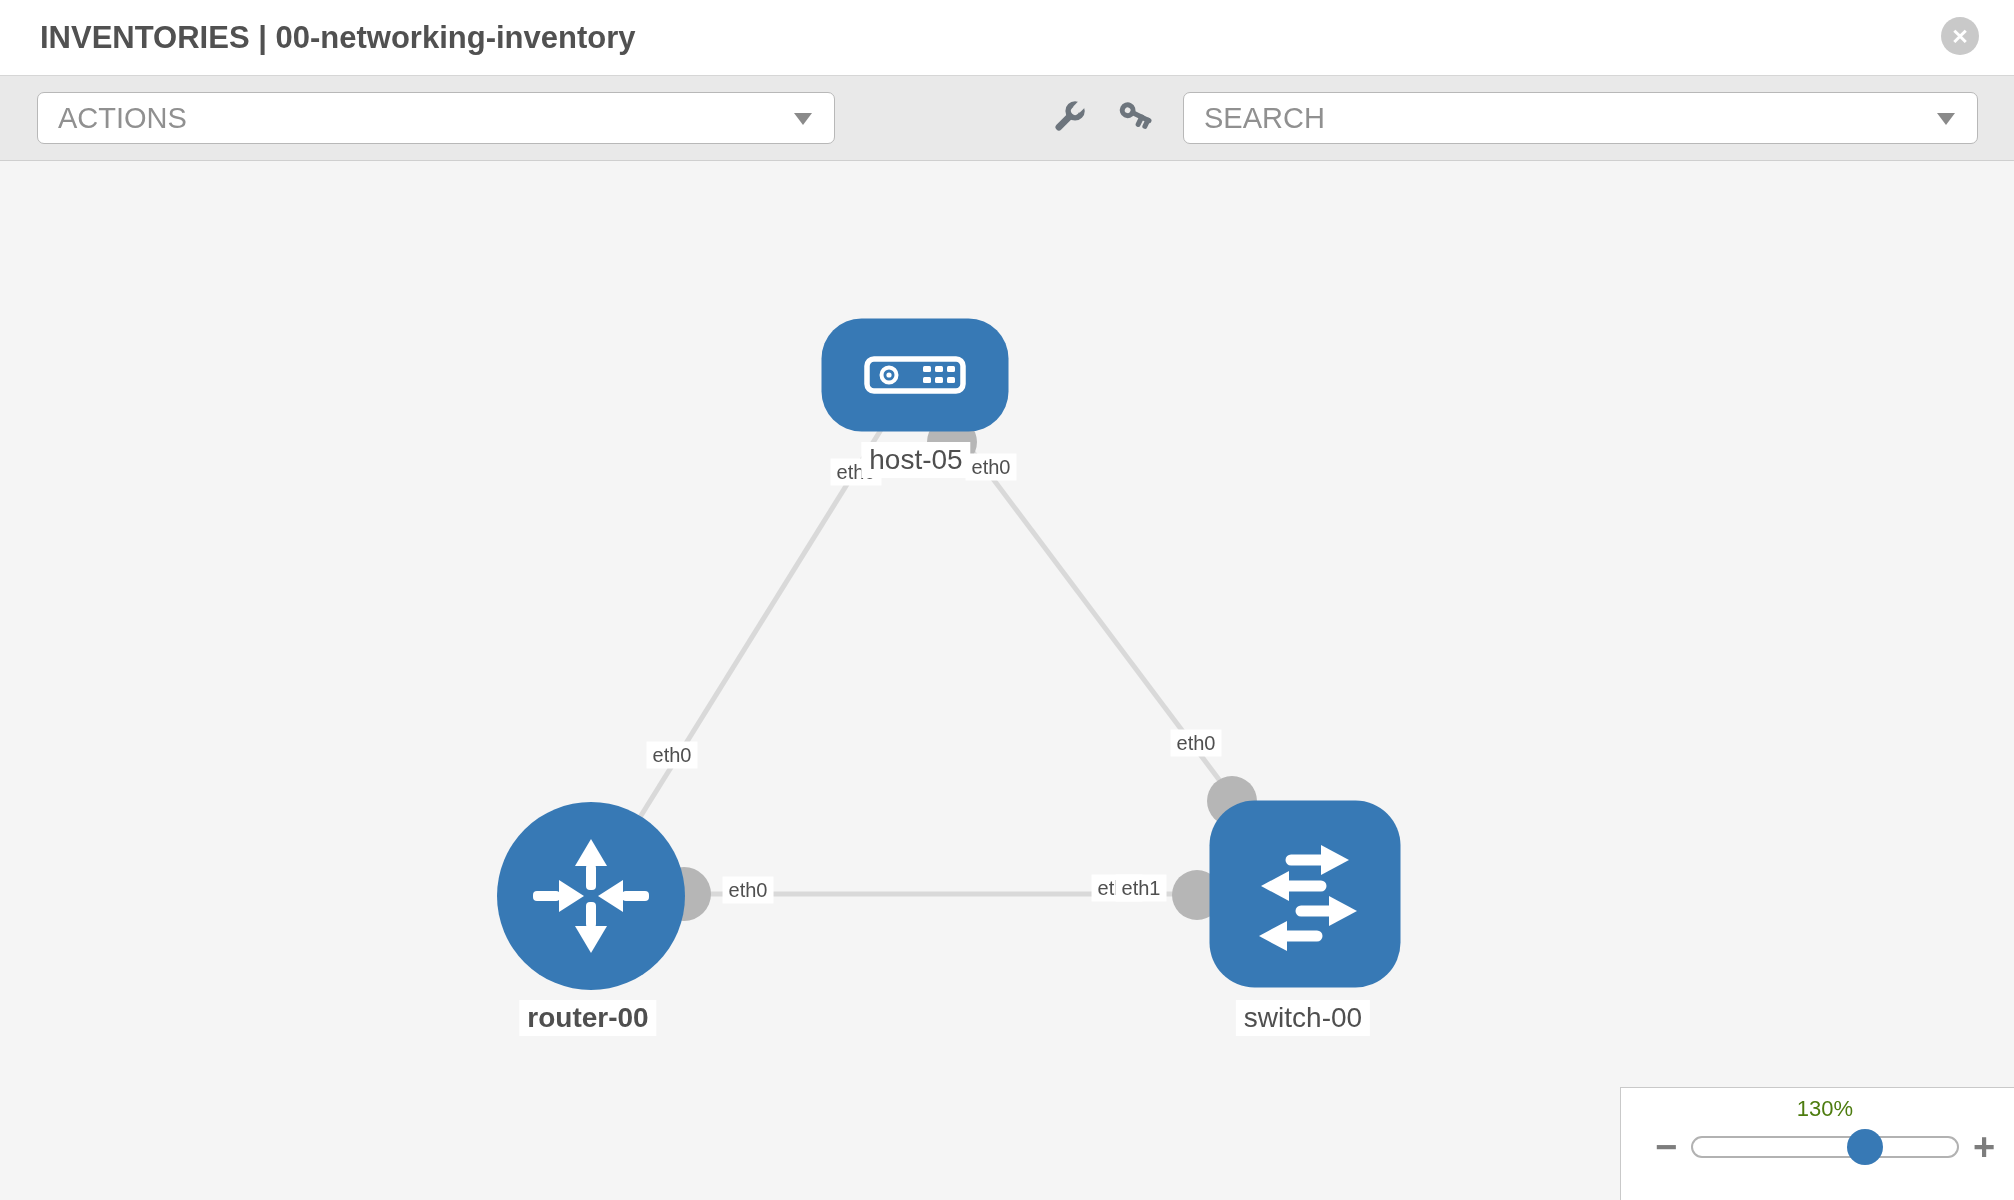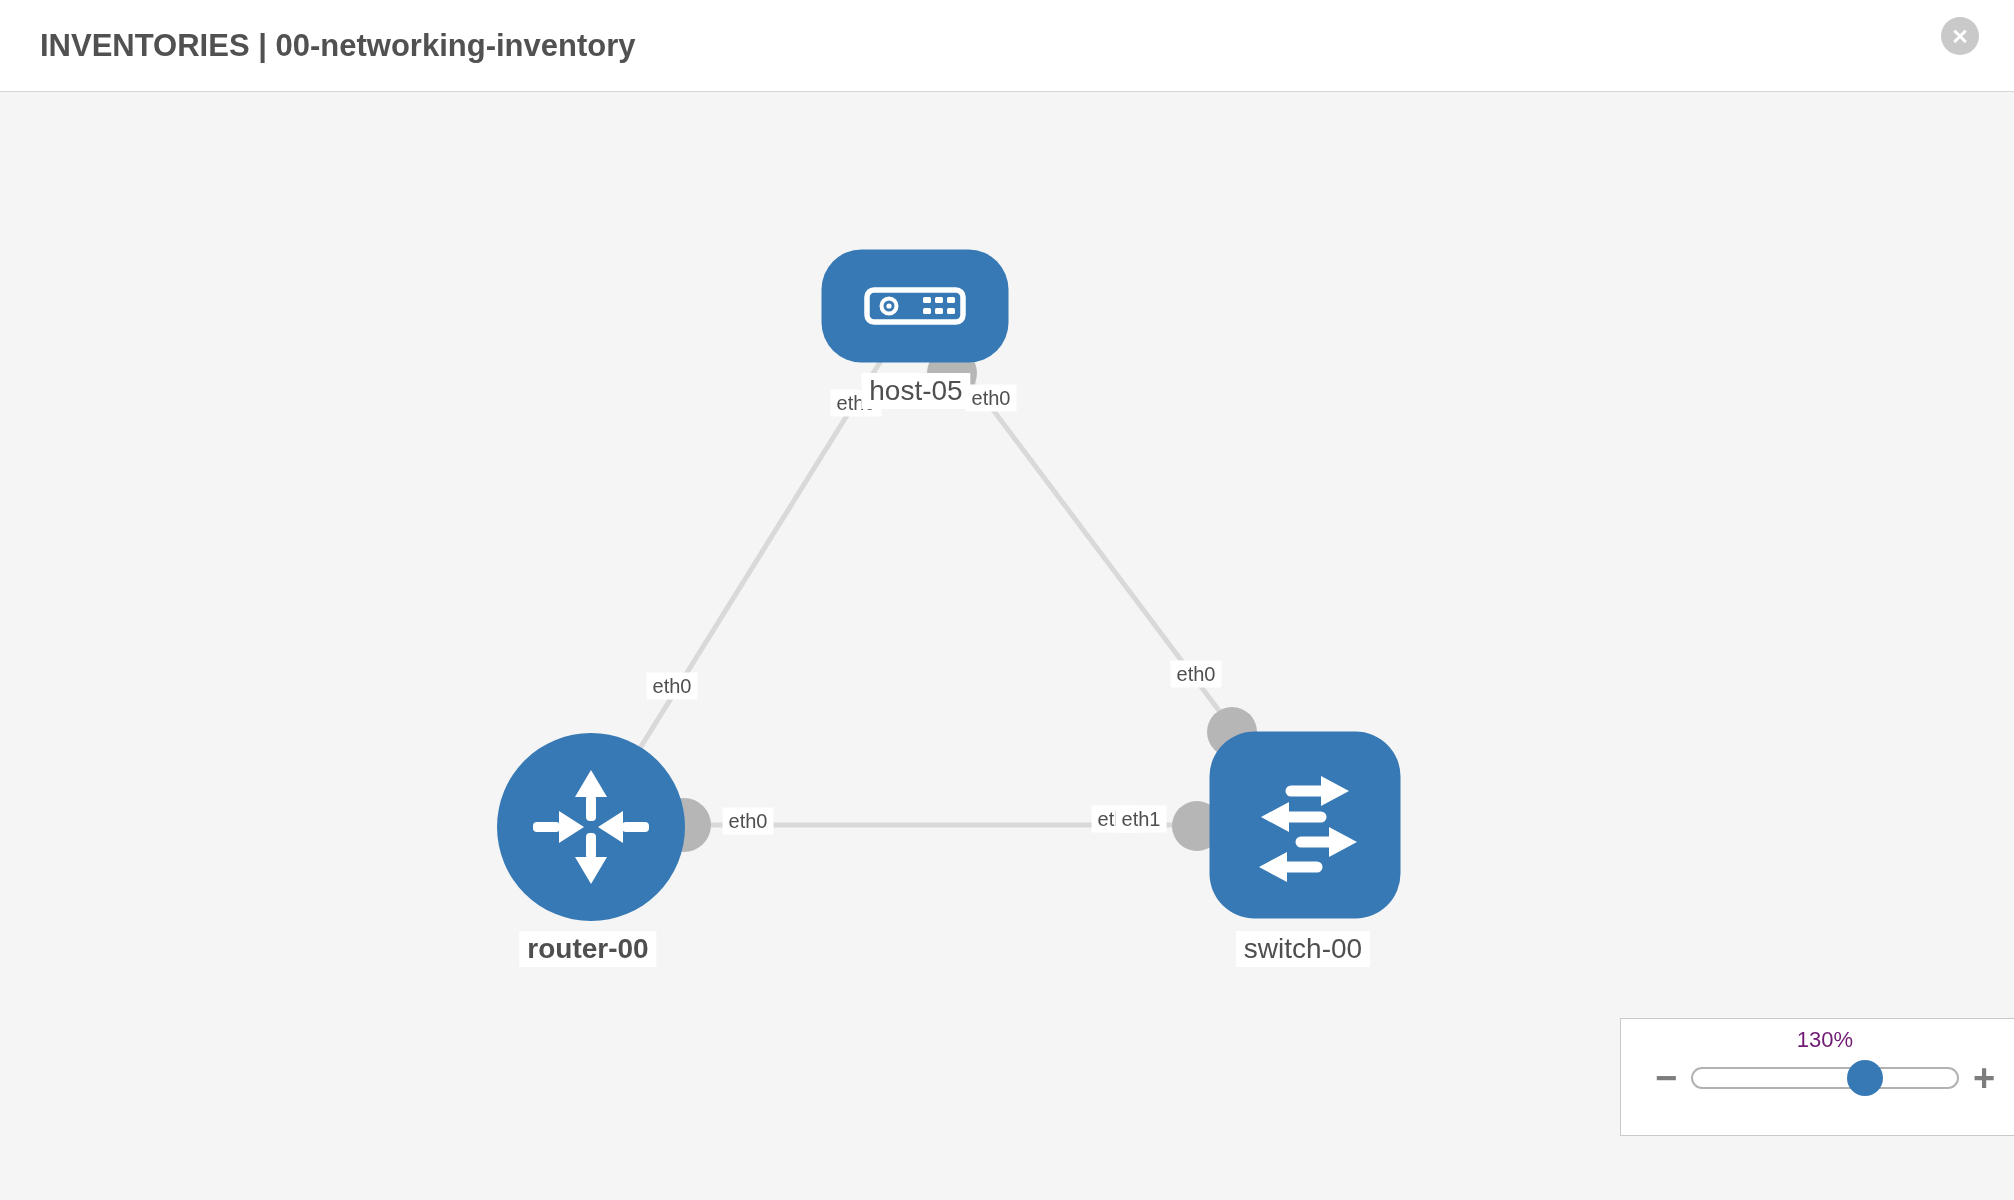--- a/index.html
+++ b/index.html
@@ -2,21 +2,21 @@
 <html><head>
 <meta charset="utf-8">
 <style>
   * { margin:0; padding:0; box-sizing:border-box; }
   html,body { width:2014px; height:1200px; overflow:hidden;
     font-family:"Liberation Sans", sans-serif; background:#f5f5f5; }
 
   .app { position:relative; width:2014px; height:1200px; }
 
   
-  .hdr { position:relative; height:92px; background:#ffffff; border-bottom:1px solid #d6d6d6; }
+  .hdr { position:relative; height:76px; background:#ffffff; border-bottom:1px solid #d6d6d6; }
   .hdr h1 { position:absolute; left:40px; top:50%; transform:translateY(-50%);
     font-size:31px; font-weight:bold; color:#515151; letter-spacing:0; }
   .close-btn { position:absolute; left:1941px; top:17px; width:38px; height:38px;
     border-radius:50%; background:#c9c9c9; display:flex; align-items:center; justify-content:center;
     cursor:pointer; }
   .close-btn span { color:#ffffff; font-size:21px; font-weight:bold; line-height:1; }
 
   
   .toolbar { position:relative; height:85px; background:#e9e9e9; border-bottom:1px solid #cfcfcf; }
   .select { position:absolute; top:16px; height:52px; background:#ffffff;
@@ -40,21 +40,21 @@
     background:#ffffff; color:#4f4f4f; white-space:nowrap; }
   .nlabel { z-index:3; font-size:28px; padding:2px 8px; }
   .iflabel { z-index:2; font-size:20px; padding:2px 6px; }
   .iflabel.behind { z-index:2; }
   .iflabel.front  { z-index:3; }
 
   
   .zoom-panel { position:absolute; left:1620px; top:926px; right:-2px; bottom:-2px;
     background:#ffffff; border:1px solid #c9c9c9; z-index:4; }
   .zoom-val { position:absolute; left:204px; top:8px; transform:translateX(-50%);
-    font-size:22px; color:#701a75; }
+    font-size:22px; color:#4d7c0f; }
   .zoom-minus, .zoom-plus { position:absolute; top:42px; width:34px; height:34px;
     font-size:38px; font-weight:bold; color:#7d7d7d; line-height:34px; text-align:center; cursor:pointer; }
   .zoom-minus { left:28px; }
   .zoom-plus  { left:346px; }
   .zoom-track { position:absolute; left:70px; top:48px; width:268px; height:22px;
     background:#ffffff; border:2px solid #b2b2b2; border-radius:11px; cursor:pointer; }
   .zoom-thumb { position:absolute; left:226px; top:41px; width:36px; height:36px;
     border-radius:50%; background:#3779b5; cursor:grab; }
 </style>
 </head>
@@ -62,20 +62,47 @@
 
 <div class="app">
 
   <header class="hdr">
     <h1>INVENTORIES | 00-networking-inventory</h1>
     <div class="close-btn">
       <span>✕</span>
     </div>
   </header>
 
+  <div class="toolbar">
+    <div class="select sel-actions">
+      <span class="sel-txt">ACTIONS</span>
+      <span class="caret"></span>
+    </div>
+
+    <svg class="tool-ic ic-wrench" viewBox="0 0 32 32">
+      <g transform="rotate(45 16 16)">
+        <circle cx="16" cy="8" r="5.5" fill="none" stroke="#6d757d" stroke-width="4.5"></circle>
+        <rect x="12.4" y="-1" width="7.2" height="7.5" fill="#e9e9e9"></rect>
+        <rect x="13.3" y="12" width="5.4" height="17" rx="2.7" fill="#6d757d"></rect>
+      </g>
+    </svg>
+    <svg class="tool-ic ic-key" viewBox="0 0 32 32">
+      <g transform="rotate(26 16 16)" stroke="#6d757d" fill="none" stroke-width="4" stroke-linecap="round">
+        <circle cx="8" cy="13" r="4.3"></circle>
+        <line x1="12.6" y1="13" x2="27" y2="13"></line>
+        <line x1="20.5" y1="13" x2="20.5" y2="19.5"></line>
+        <line x1="26" y1="13" x2="26" y2="18.5"></line>
+      </g>
+    </svg>
+
+    <div class="select sel-search">
+      <span class="sel-txt">SEARCH</span>
+      <span class="caret"></span>
+    </div>
+  </div>
 
   <div class="canvas">
 
     <svg width="2014" height="1043" viewBox="0 0 2014 1043">
 
       <g stroke="#d9d9d9" stroke-width="5">
         <line x1="915" y1="214" x2="591" y2="735"></line>
         <line x1="915" y1="214" x2="1305" y2="733"></line>
         <line x1="591" y1="733" x2="1305" y2="733"></line>
       </g>

